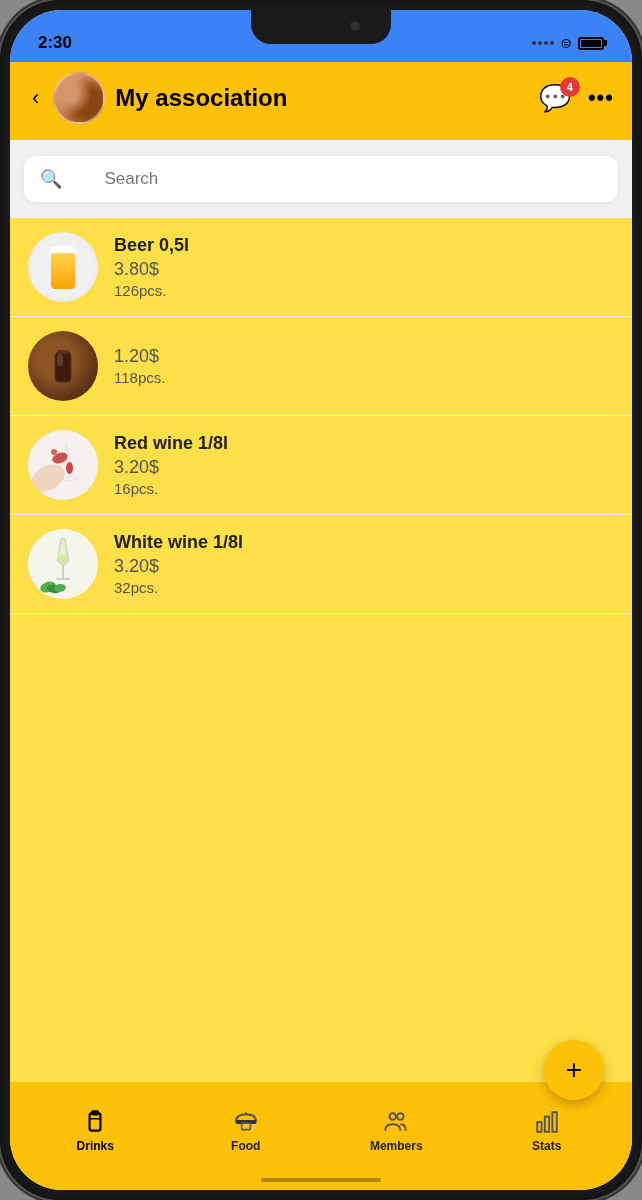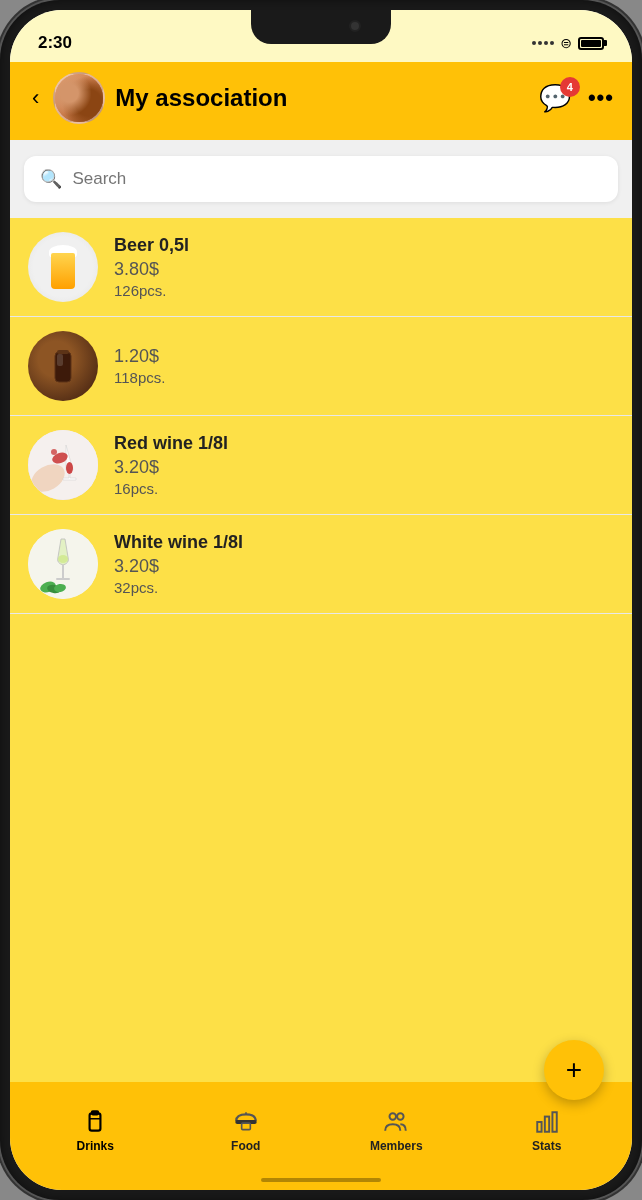--- a/index.html
+++ b/index.html
@@ -53,21 +53,21 @@
       bottom: 10px;
       border-radius: 52px;
       overflow: hidden;
       background: #f2f2f2;
       display: flex;
       flex-direction: column;
     }
 
     
     .status-bar {
-      background: #fef9c3;
+      background: #3b82f6;
       display: flex;
       justify-content: space-between;
       align-items: center;
       padding: 14px 28px 0 28px;
       height: 52px;
       flex-shrink: 0;
     }
 
     .status-time {
       font-size: 17px;
@@ -263,20 +263,21 @@
       font-size: 18px;
     }
 
     .search-input {
       border: none;
       outline: none;
       font-size: 17px;
       color: #aaa;
       background: transparent;
       flex: 1;
+      margin-left: 32px;
     }
 
     
     .items-list {
       background: #fde047;
       flex: 1;
     }
 
     .list-item {
       display: flex;

